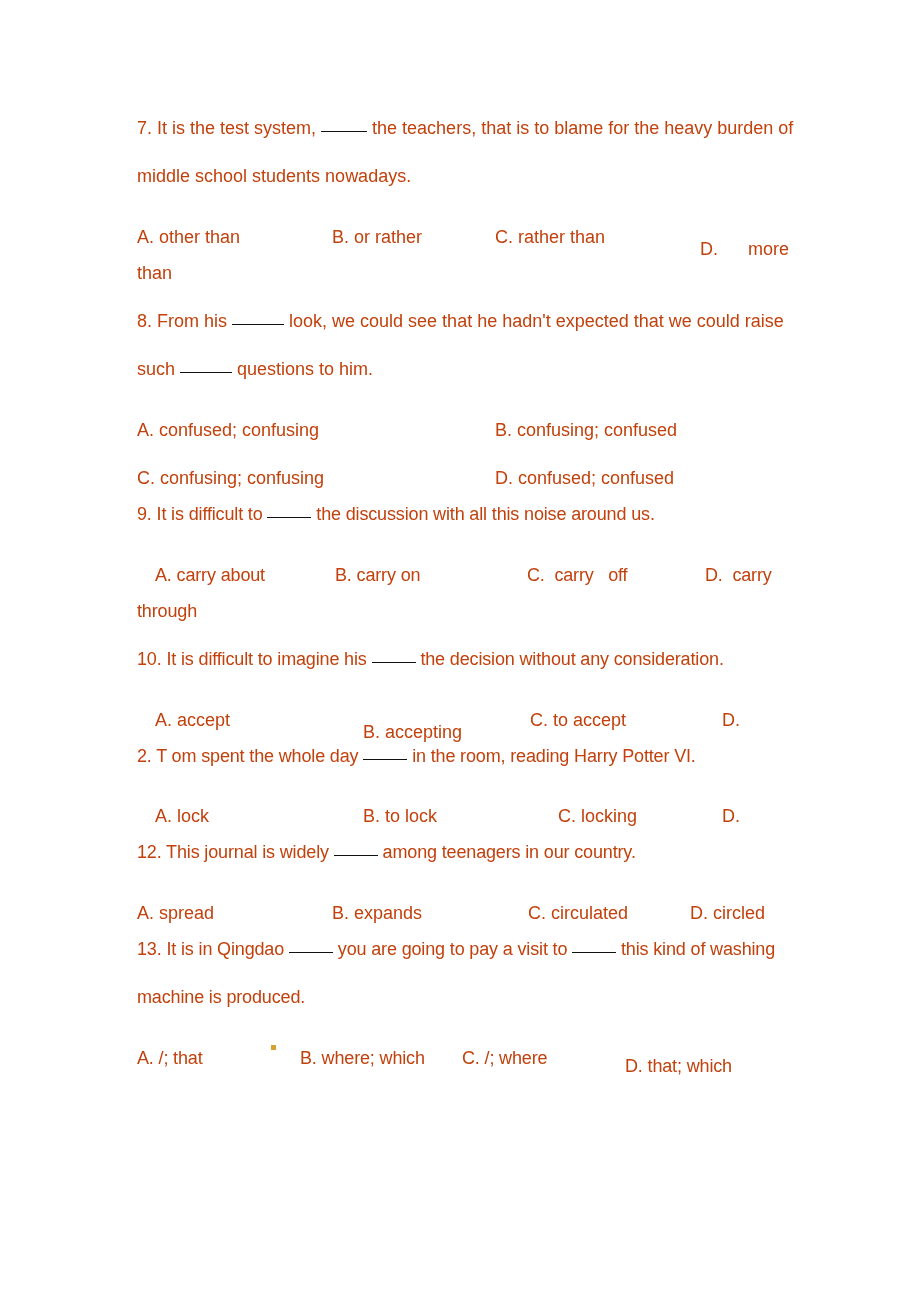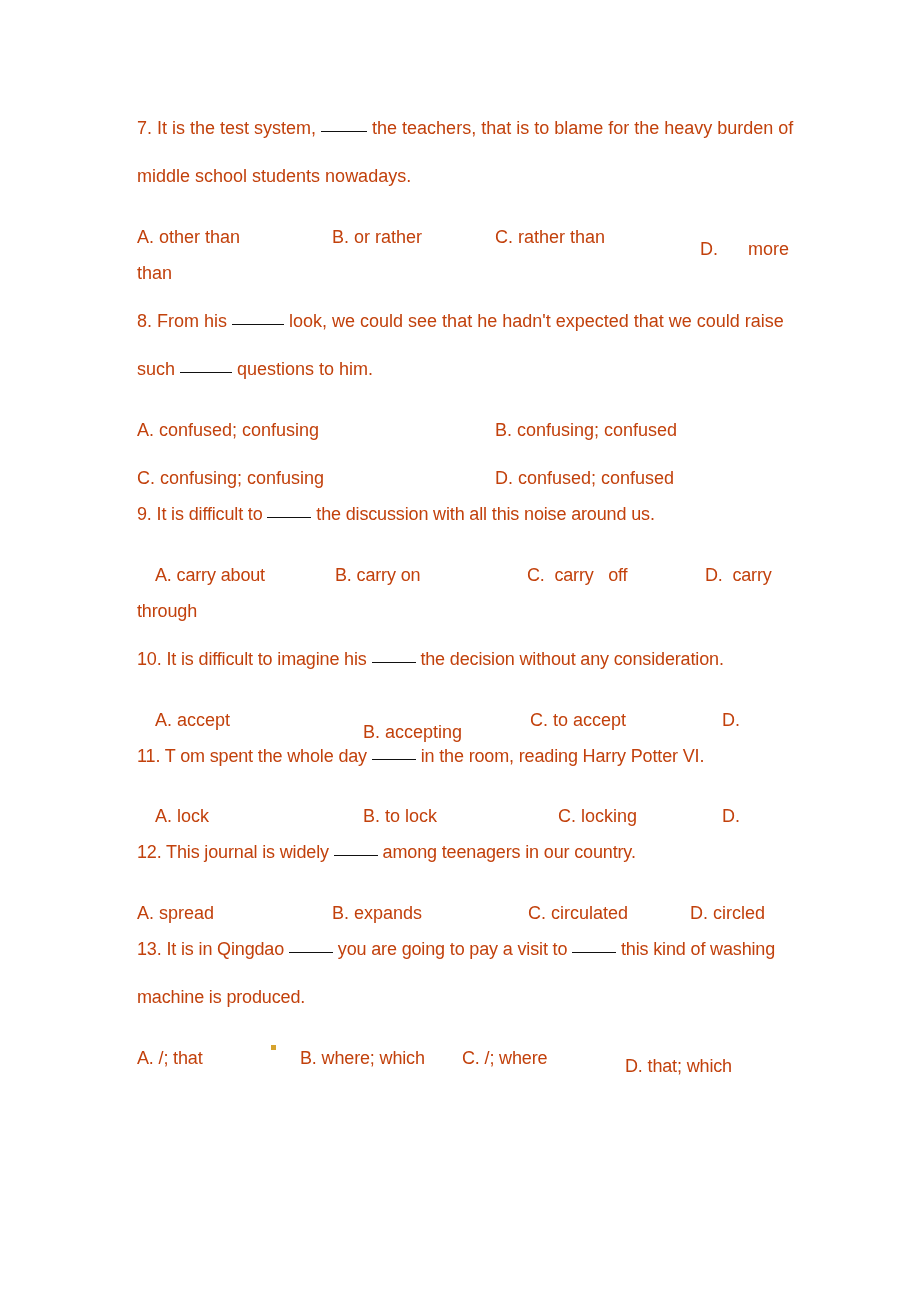--- a/index.html
+++ b/index.html
@@ -136,21 +136,21 @@
       <div class="line">
         <span class="opt" style="left:18px;">A. accept</span>
         <span class="opt" style="left:226px;margin-top:12px;">B. accepting</span>
         <span class="opt" style="left:393px;">C. to accept</span>
         <span class="opt" style="left:585px;">D.</span>
       </div>
 
     </div>
 
     <div class="q-block">
-      <div class="line cond"><span>11. T om spent the whole day </span><span class="blank w3"></span><span> in the room, reading Harry Potter VI.</span></div>
+      <div class="line cond"><span>2. T om spent the whole day </span><span class="blank w3"></span><span> in the room, reading Harry Potter VI.</span></div>
 
       <div class="line">
         <span class="opt" style="left:18px;">A. lock</span>
         <span class="opt" style="left:226px;">B. to lock</span>
         <span class="opt" style="left:421px;">C. locking</span>
         <span class="opt" style="left:585px;">D.</span>
       </div>
 
     </div>
 

